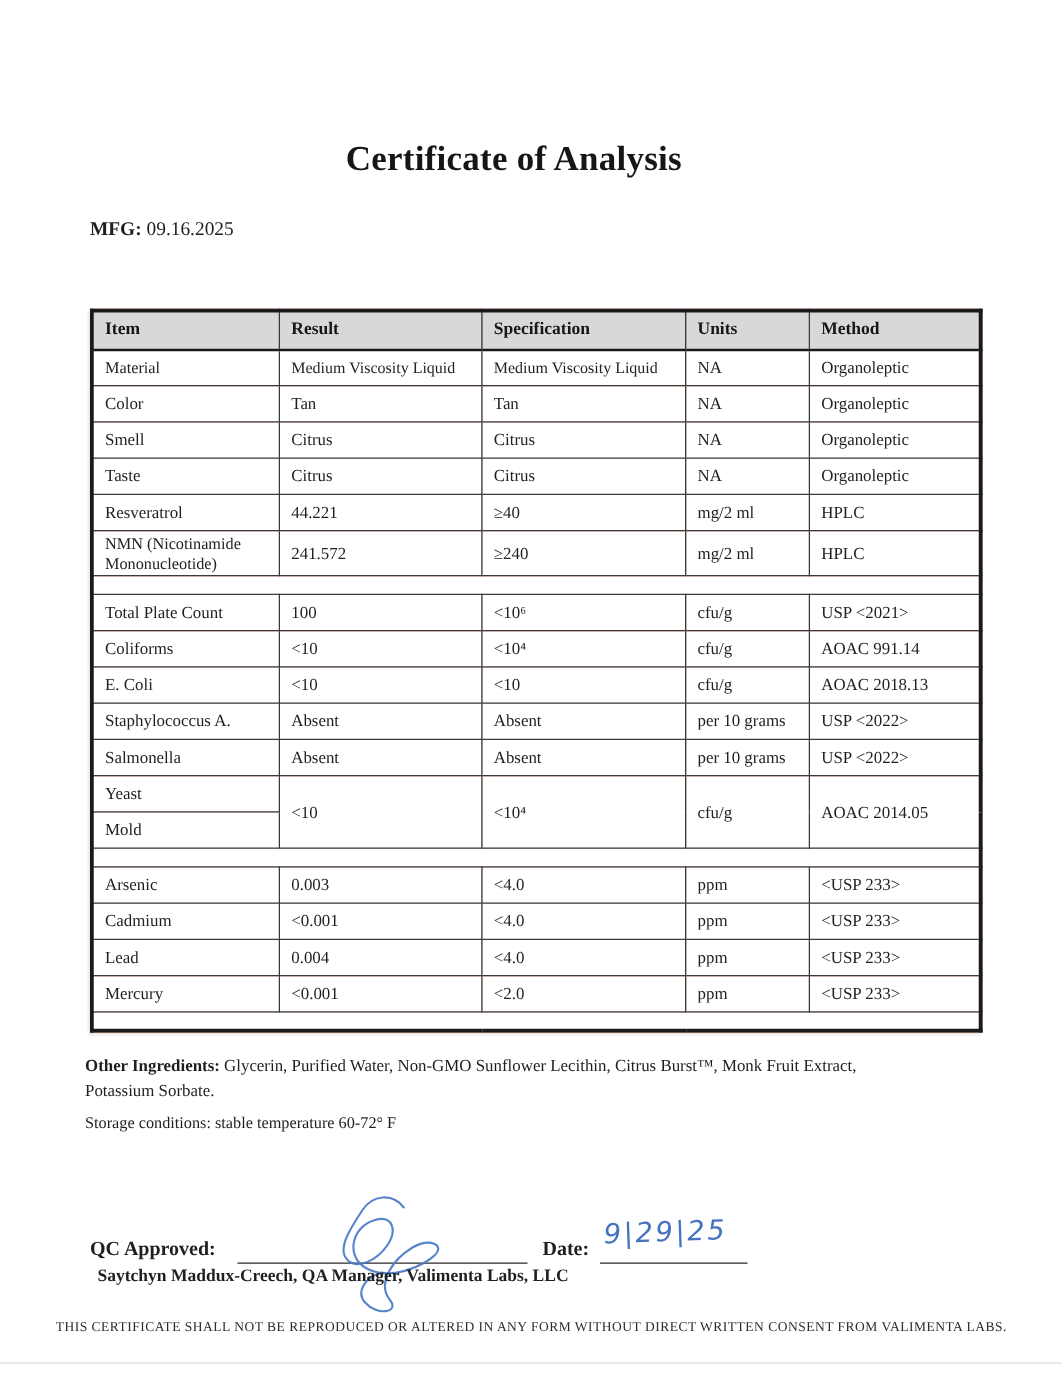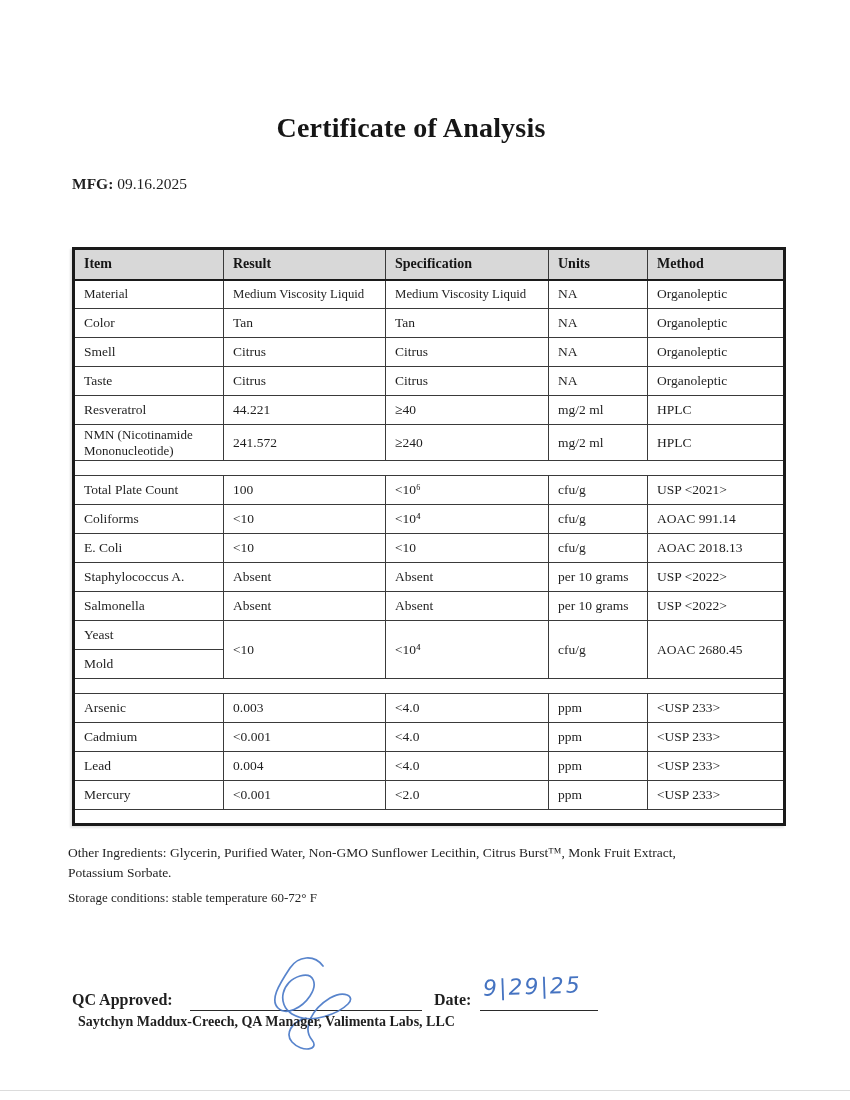--- a/index.html
+++ b/index.html
@@ -30,21 +30,21 @@
   table.coa th {
     background:#d8d8d8; font-weight:bold; font-size:14px; height:31px;
     border-bottom:2px solid #1a1a1a; color:#161616;
   }
   tr.row { height:29px; }
   tr.row-tall { height:36px; }
   td.spacer { background:#d3d3d3; height:15px; padding:0; border-left:none; border-right:none; }
   td.merged { vertical-align:middle; }
   
   .other-ingredients { position:absolute; top:843px; left:68px; width:660px; font-size:13.5px; line-height:1.5; }
-  .other-ingredients .lbl { font-weight:normal;text-align:center; }
+  .other-ingredients .lbl { font-weight:bold;text-align:center; }
   .storage { position:absolute; top:890px; left:68px; font-size:13px; }
   .qc-label { position:absolute; top:991px; left:72px; font-size:16px; font-weight:bold; }
   .qc-line { position:absolute; top:1010px; left:190px; width:232px; border-top:1.6px solid #2a2a2a; }
   .date-label { position:absolute; top:991px; left:434px; font-size:16px; font-weight:bold; }
   .date-line { position:absolute; top:1010px; left:480px; width:118px; border-top:1.6px solid #2a2a2a; }
   .date-value {
     position:absolute; top:974px; left:483px; font-size:22px; letter-spacing:2px;
     color:#4573c1; font-family:"DejaVu Sans",sans-serif; transform:rotate(-2deg); font-style:italic;
   }
   .qa-name { position:absolute; top:1014px; left:78px; font-size:14px;font-weight:bold; }
@@ -164,21 +164,21 @@
         <td>Absent</td>
         <td>Absent</td>
         <td>per 10 grams</td>
         <td>USP &lt;2022&gt;</td>
       </tr>
       <tr class="row">
         <td>Yeast</td>
         <td class="merged" rowspan="2">&lt;10</td>
         <td class="merged" rowspan="2">&lt;10⁴</td>
         <td class="merged" rowspan="2">cfu/g</td>
-        <td class="merged" rowspan="2">AOAC 2680.45</td>
+        <td class="merged" rowspan="2">AOAC 2014.05</td>
       </tr>
       <tr class="row">
         <td>Mold</td>
       </tr>
       <tr>
             <td class="spacer" colspan="5"></td>
           </tr>
       <tr class="row">
         <td>Arsenic</td>
         <td>0.003</td>
@@ -230,15 +230,16 @@
              C 128,48 116,42 102,50 C 84,61 74,80 84,92 C 92,102 74,105 64,94
              C 57,86 63,74 78,70" fill="none" stroke="#4a7ac8" stroke-width="1.7" stroke-linecap="round" opacity="0.92"></path>
   </svg>
 
   <div class="date-label">Date:</div>
   <div class="date-value">9|29|25</div>
   <div class="date-line"></div>
 
   <div class="qa-name">Saytchyn Maddux-Creech, QA Manager, Valimenta Labs, LLC</div>
 
+  <div class="footer">THIS CERTIFICATE SHALL NOT BE REPRODUCED OR ALTERED IN ANY FORM WITHOUT DIRECT WRITTEN CONSENT FROM VALIMENTA LABS.</div>
   <div class="scan-edge"></div>
 
 </div>
 
 </body></html>

